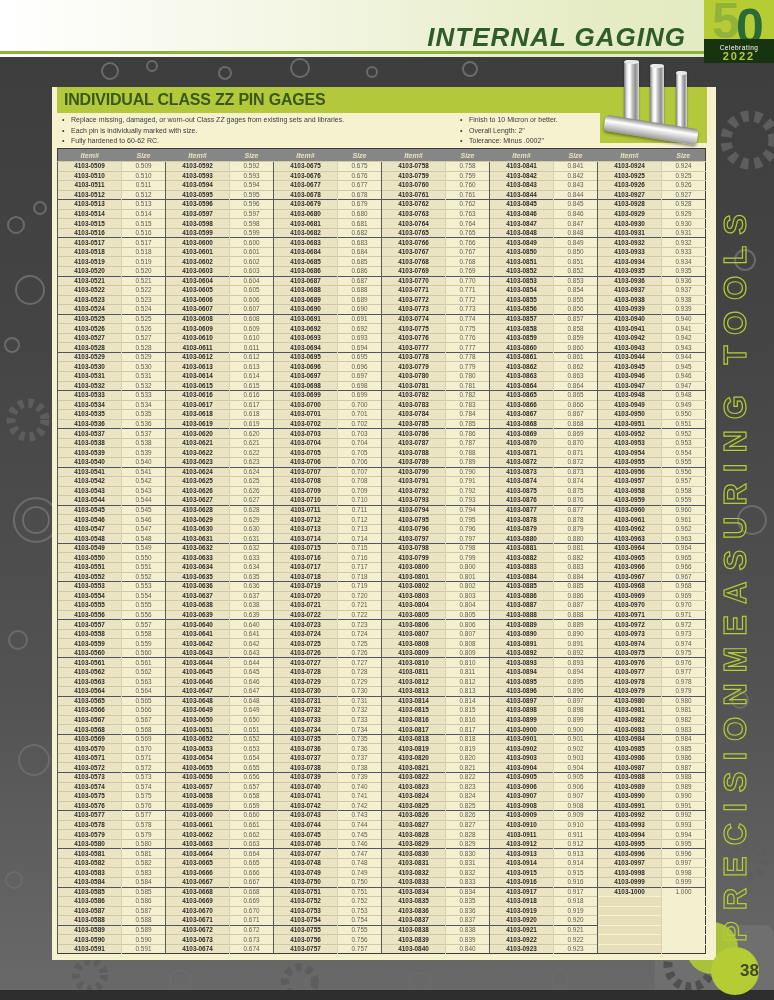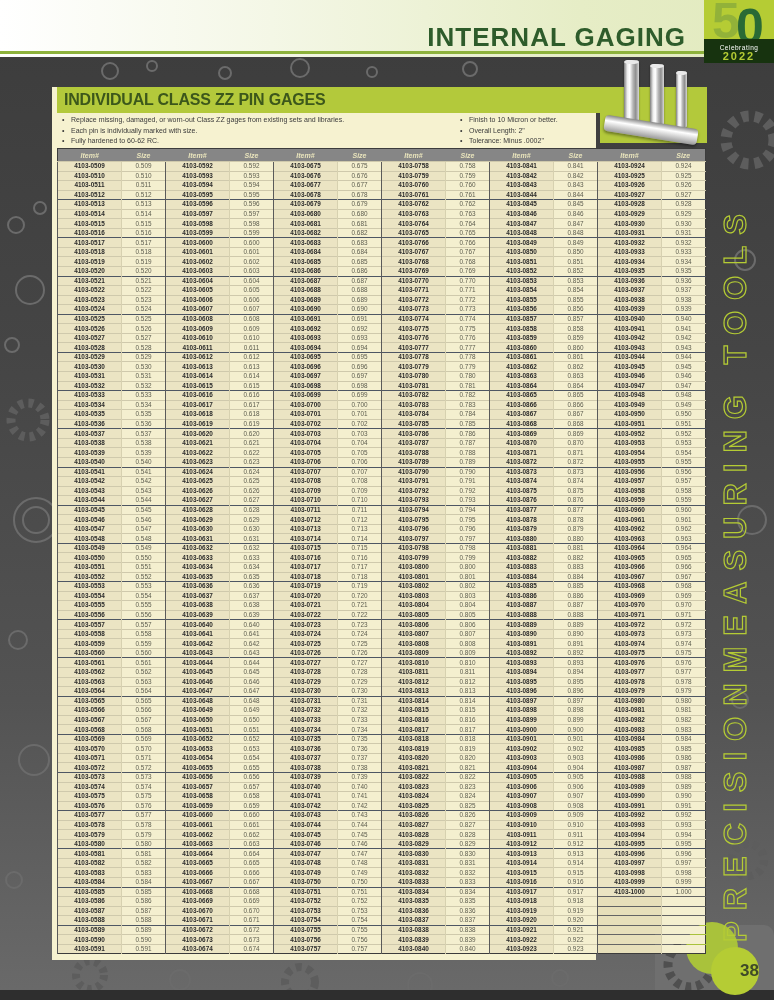--- a/index.html
+++ b/index.html
@@ -2,39 +2,39 @@
 <html><head>
 <meta charset="utf-8">
 <style>
   html,body{margin:0;padding:0;}
   body{font-family:"Liberation Sans", sans-serif; background:#222;}
   #stage{position:relative;width:774px;height:1000px;overflow:hidden;
     background:linear-gradient(180deg,#3c3c3c 0%,#454545 35%,#535353 70%,#6a6a6a 100%);}
 
   
   .top-band{position:absolute;left:0;top:0;width:774px;height:57px;
-    background:linear-gradient(90deg,#ffffff 0%,#f4f7e6 35%,#e6edc6 75%,#e2eabf 100%);z-index:4;}
+    background:linear-gradient(90deg,#ffffff 0%,#f4f7e6 35%,#e6edc6 75%,#e2eabf 100%);z-index:4;font-style:italic;}
   .top-band .rule{position:absolute;left:0;bottom:3px;width:100%;height:3px;background:#8db23c;}
   .main-title{position:absolute;right:88px;top:22px;font-size:26px;font-weight:800;
     letter-spacing:1px;color:#2e5c2b;}
 
   
   .logo{position:absolute;right:0;top:0;width:70px;height:63px;background:#b5cc34;z-index:6;}
   .logo .d5{position:absolute;left:8px;top:-8px;font-size:50px;font-weight:800;color:#92b239;}
   .logo .d0{position:absolute;left:32px;top:-2px;font-size:50px;font-weight:800;color:#2a6a35;}
   .logo .logo-strip{position:absolute;left:0;bottom:0;width:100%;background:#17330f;
     text-align:center;padding:5px 0 2px;}
   .logo .celebrating{display:block;font-size:6.5px;color:#ffffff;letter-spacing:.5px;}
   .logo .y2022{display:block;font-size:11px;font-weight:800;color:#b5cc34;letter-spacing:2px;line-height:10px;}
 
   
   .gears{position:absolute;left:0;top:0;z-index:1;}
 
   
-  .page{position:absolute;left:52px;top:87px;width:544px;height:873px;background:#f6f2d0;z-index:3;}
+  .page{position:absolute;left:52px;top:87px;width:664px;height:873px;background:#f6f2d0;z-index:3;}
   .section-bar{position:absolute;left:5px;top:0;width:556px;height:26px;background:#b3c93b;}
   .section-bar span{display:block;padding:4px 0 0 7px;font-size:16px;font-weight:800;
     color:#3c571b;letter-spacing:-0.2px;}
   .lime-block{position:absolute;left:548px;top:0;width:107px;height:56px;background:#b3c93b;}
 
   .bullets{position:absolute;top:28px;font-size:7px;color:#3a3a3a;line-height:10.5px;}
   .bullets-left{left:10px;width:390px;}
   .bullets-right{left:408px;width:180px;}
   .bullet-row{display:flex;}
   .bullet-dot{width:9px;flex:0 0 9px;}

